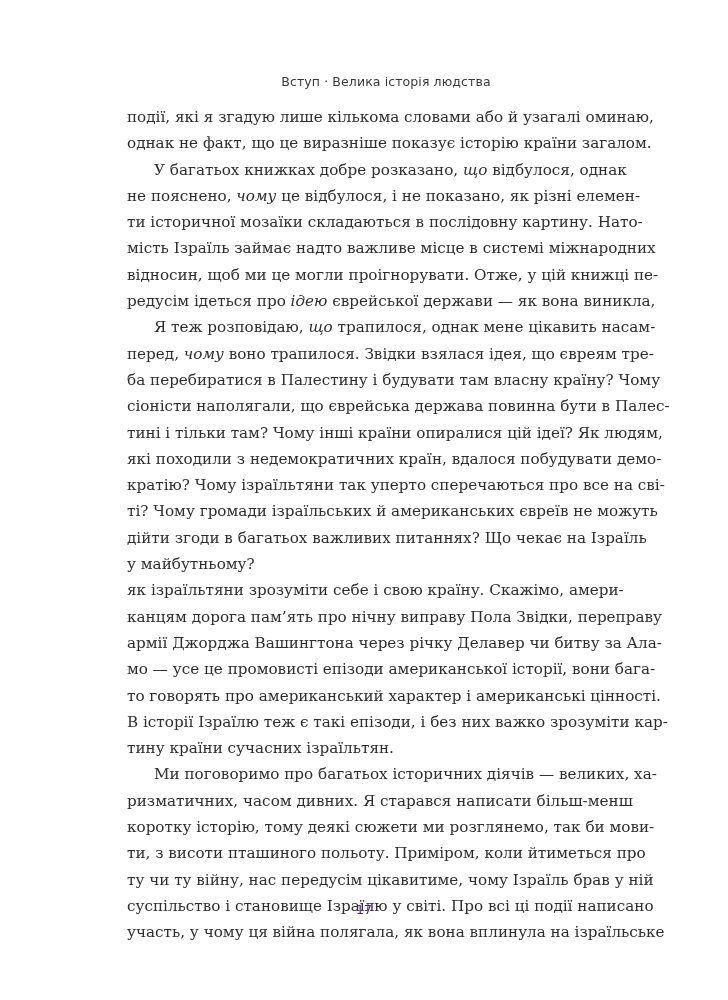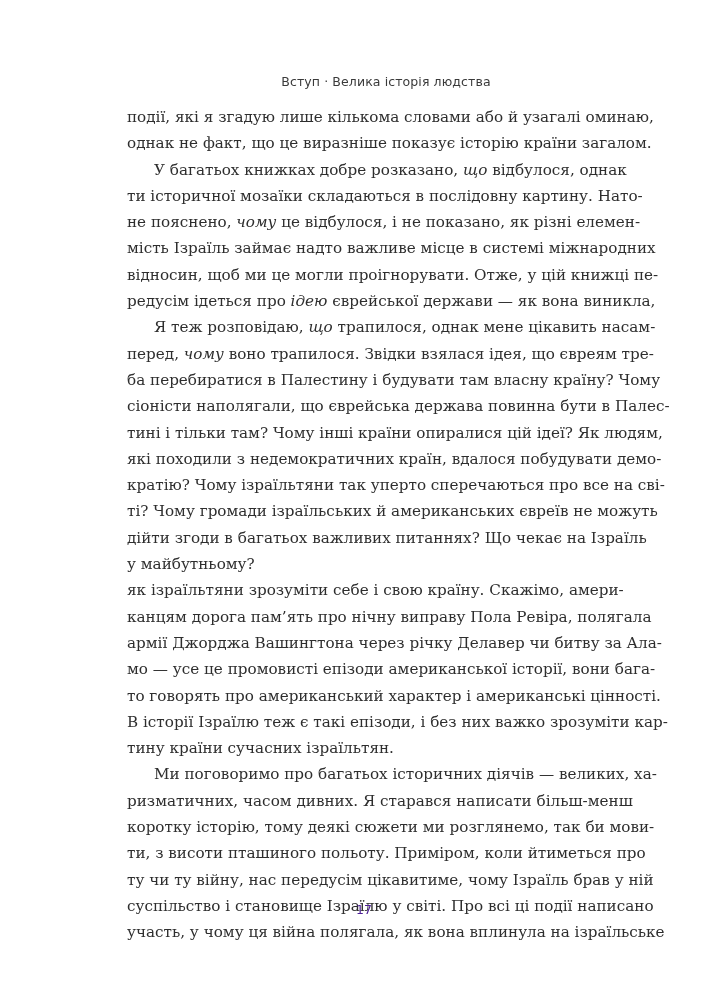--- a/index.html
+++ b/index.html
@@ -69,41 +69,41 @@
 
 <div class="running-head">Вступ · Велика історія людства</div>
 
 <div class="body-text" id="body-text">
     <div>
       <span class="line"><span>події, які я згадую лише кількома словами або й узагалі оминаю,</span></span>
       <span class="line last"><span>однак не факт, що це виразніше показує історію країни загалом.</span></span>
     </div>
     <div>
       <span class="line indent"><span>У багатьох книжках добре розказано, </span><em>що</em><span> відбулося, однак</span></span>
+      <span class="line"><span>не пояснено, </span><em>чому</em><span> це відбулося, і не показано, як різні елемен-</span></span>
       <span class="line"><span>ти історичної мозаїки складаються в послідовну картину. Нато-</span></span>
-      <span class="line"><span>не пояснено, </span><em>чому</em><span> це відбулося, і не показано, як різні елемен-</span></span>
       <span class="line"><span>мість Ізраїль займає надто важливе місце в системі міжнародних</span></span>
       <span class="line"><span>відносин, щоб ми це могли проігнорувати. Отже, у цій книжці пе-</span></span>
       <span class="line"><span>редусім ідеться про </span><em>ідею</em><span> єврейської держави — як вона виникла,</span></span>
     </div>
     <div>
       <span class="line indent"><span>Я теж розповідаю, </span><em>що</em><span> трапилося, однак мене цікавить насам-</span></span>
       <span class="line"><span>перед, </span><em>чому</em><span> воно трапилося. Звідки взялася ідея, що євреям тре-</span></span>
       <span class="line"><span>ба перебиратися в Палестину і будувати там власну країну? Чому</span></span>
       <span class="line"><span>сіоністи наполягали, що єврейська держава повинна бути в Палес-</span></span>
       <span class="line"><span>тині і тільки там? Чому інші країни опиралися цій ідеї? Як людям,</span></span>
       <span class="line"><span>які походили з недемократичних країн, вдалося побудувати демо-</span></span>
       <span class="line"><span>кратію? Чому ізраїльтяни так уперто сперечаються про все на сві-</span></span>
       <span class="line"><span>ті? Чому громади ізраїльських й американських євреїв не можуть</span></span>
       <span class="line"><span>дійти згоди в багатьох важливих питаннях? Що чекає на Ізраїль</span></span>
       <span class="line last"><span>у майбутньому?</span></span>
     </div>
     <div>
       <span class="line"><span>як ізраїльтяни зрозуміти себе і свою країну. Скажімо, амери-</span></span>
-      <span class="line"><span>канцям дорога пам’ять про нічну виправу Пола Ревіра, полягала</span></span>
+      <span class="line"><span>канцям дорога пам’ять про нічну виправу Пола Звідки, переправу</span></span>
       <span class="line"><span>армії Джорджа Вашингтона через річку Делавер чи битву за Ала-</span></span>
       <span class="line"><span>мо — усе це промовисті епізоди американської історії, вони бага-</span></span>
       <span class="line"><span>то говорять про американський характер і американські цінності.</span></span>
       <span class="line"><span>В історії Ізраїлю теж є такі епізоди, і без них важко зрозуміти кар-</span></span>
       <span class="line last"><span>тину країни сучасних ізраїльтян.</span></span>
     </div>
     <div>
       <span class="line indent"><span>Ми поговоримо про багатьох історичних діячів — великих, ха-</span></span>
       <span class="line"><span>ризматичних, часом дивних. Я старався написати більш-менш</span></span>
       <span class="line"><span>коротку історію, тому деякі сюжети ми розглянемо, так би мови-</span></span>

